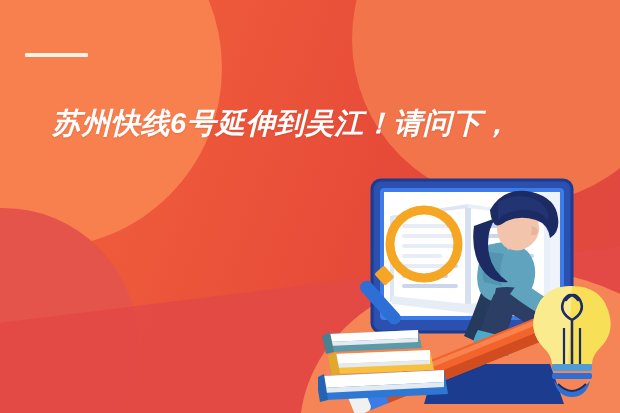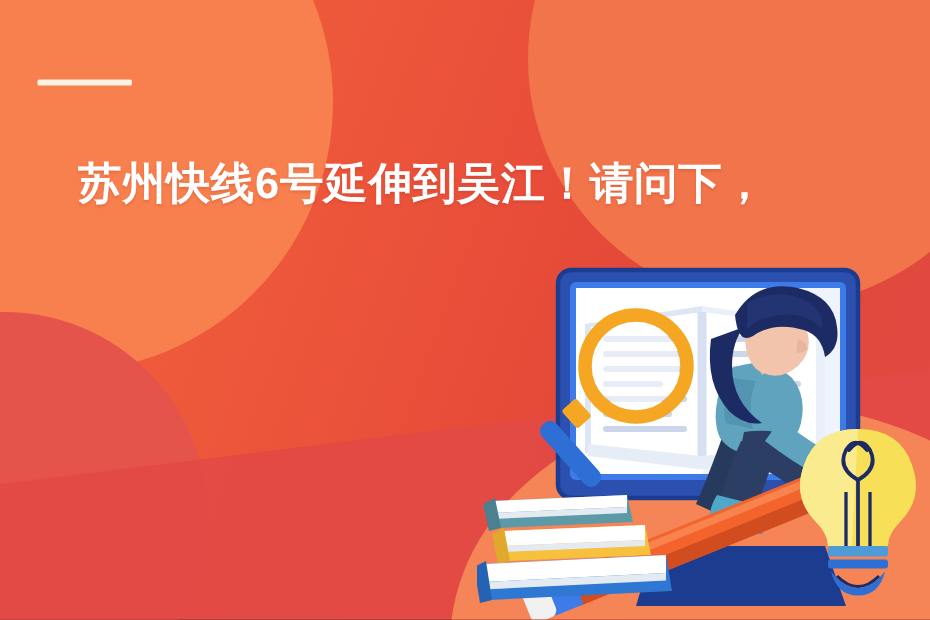--- a/index.html
+++ b/index.html
@@ -88,20 +88,21 @@
     left: 52px;
     top: 101px;
     width: 530px;
     color: #FFFFFF;
     font-size: 29px;
     font-weight: bold;
     line-height: 44px;
     letter-spacing: .5px;
     white-space: nowrap;
     text-shadow: 0 1px 2px rgba(150,40,25,.20);
+    font-style: italic;
   }
 
   
   .illus {
     position: absolute;
     left: 318px;
     top: 168px;
     width: 302px;
     height: 245px;
   }

